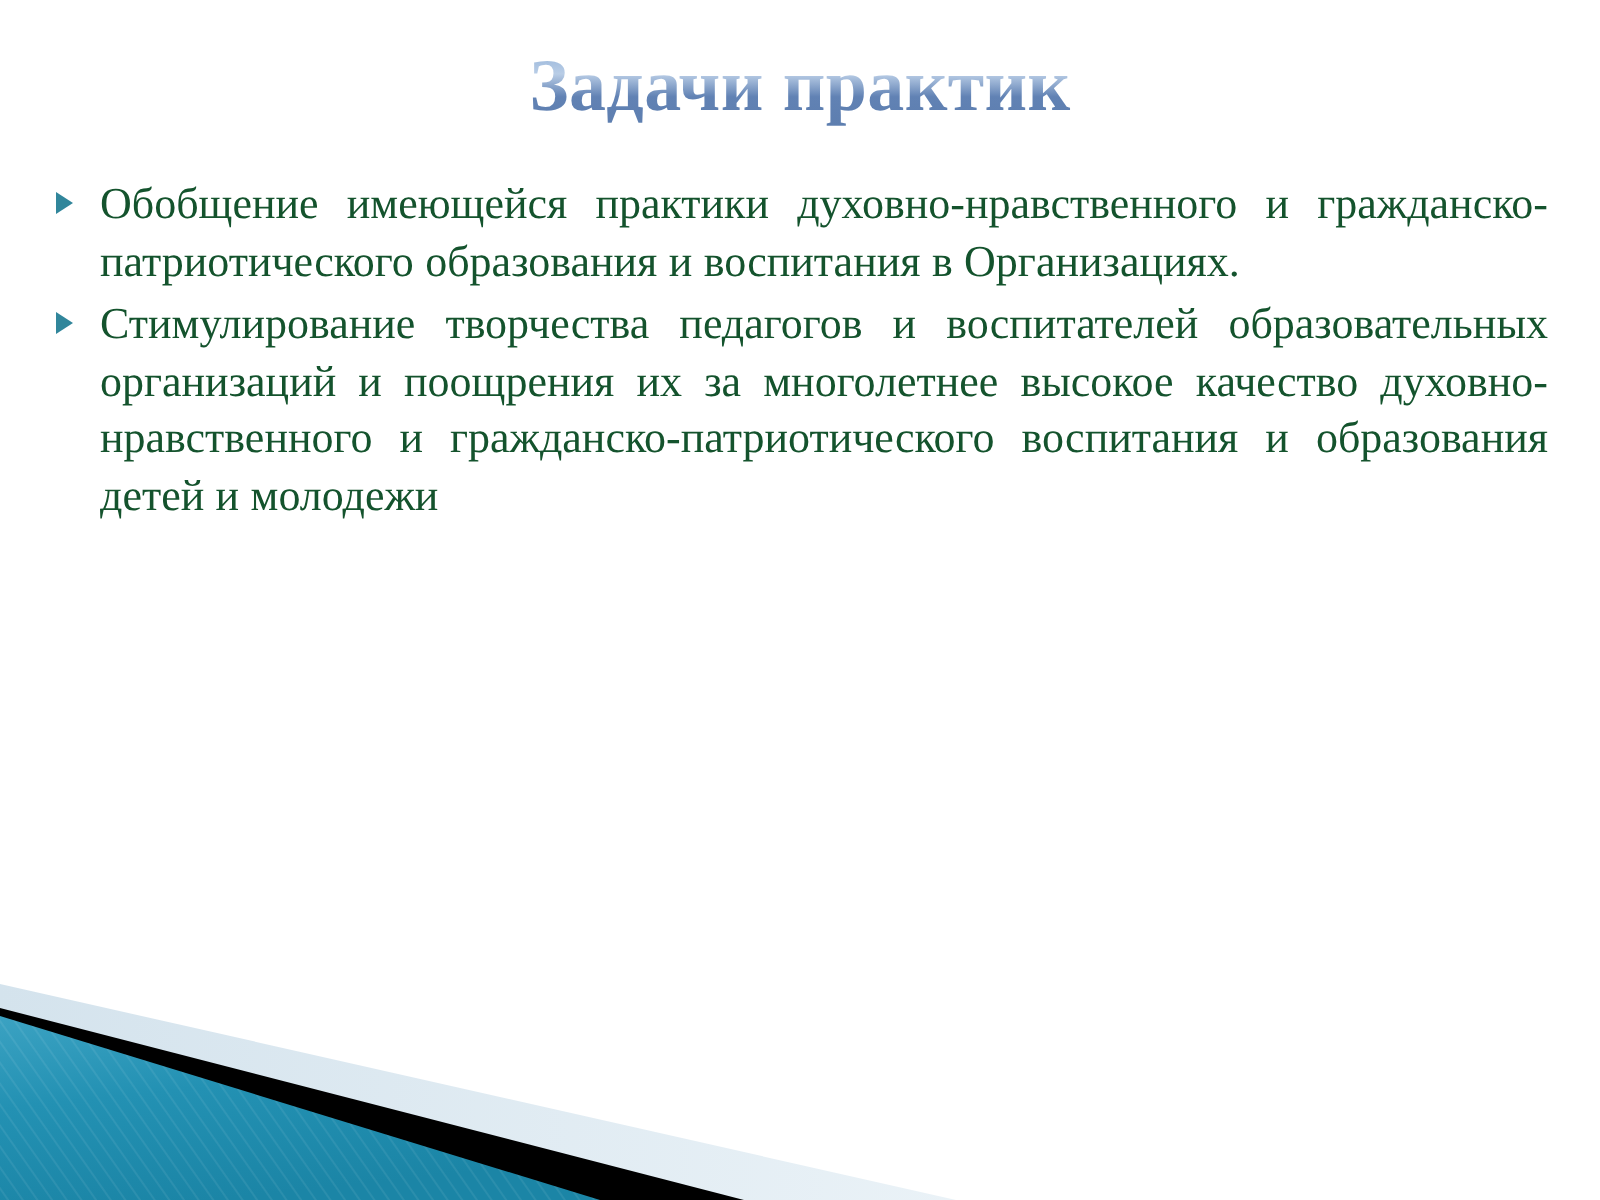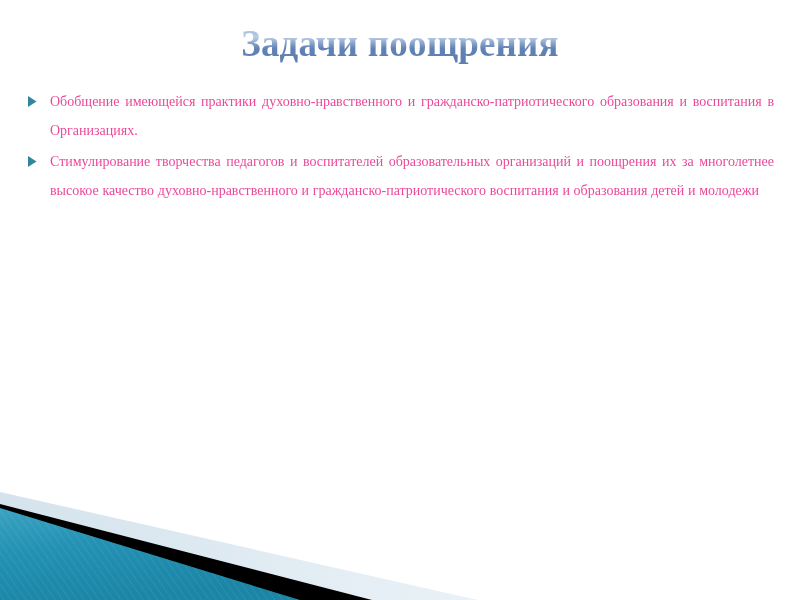--- a/index.html
+++ b/index.html
@@ -57,23 +57,23 @@
     width: 22px;
     padding-top: 8px;
     line-height: 0;
   }
   .bullet-marker svg {
     display: block;
   }
   .bullet-text {
     flex: 1 1 auto;
     font-family: "Liberation Serif", "DejaVu Serif", serif;
-    font-size: 14px;
+    font-size: 22px;
     line-height: 28.6px;
-    color: #ec4899;
+    color: #14532d;
     text-align: justify;
     text-justify: inter-word;
     hyphens: none;
     word-spacing: 0.2px;
   }
 
   
   #bottom-decor {
     position: absolute;
     left: 0;
@@ -84,21 +84,21 @@
   }
   #bottom-decor svg {
     display: block;
   }
 </style>
 </head>
 <body>
 
 <div id="slide">
 
-  <div id="slide-title">Задачи поощрения</div>
+  <div id="slide-title">Задачи практик</div>
 
   <div id="body-list">
 
     <div class="bullet-row">
       <span class="bullet-marker">
         <svg width="9" height="11" viewBox="0 0 9 11" xmlns="http://www.w3.org/2000/svg">
           <polygon points="0,0 8.5,5.5 0,11" fill="#31869b"></polygon>
         </svg>
       </span>
       <span class="bullet-text">Обобщение имеющейся практики духовно-нравственного и гражданско-патриотического образования и воспитания в Организациях.</span>

